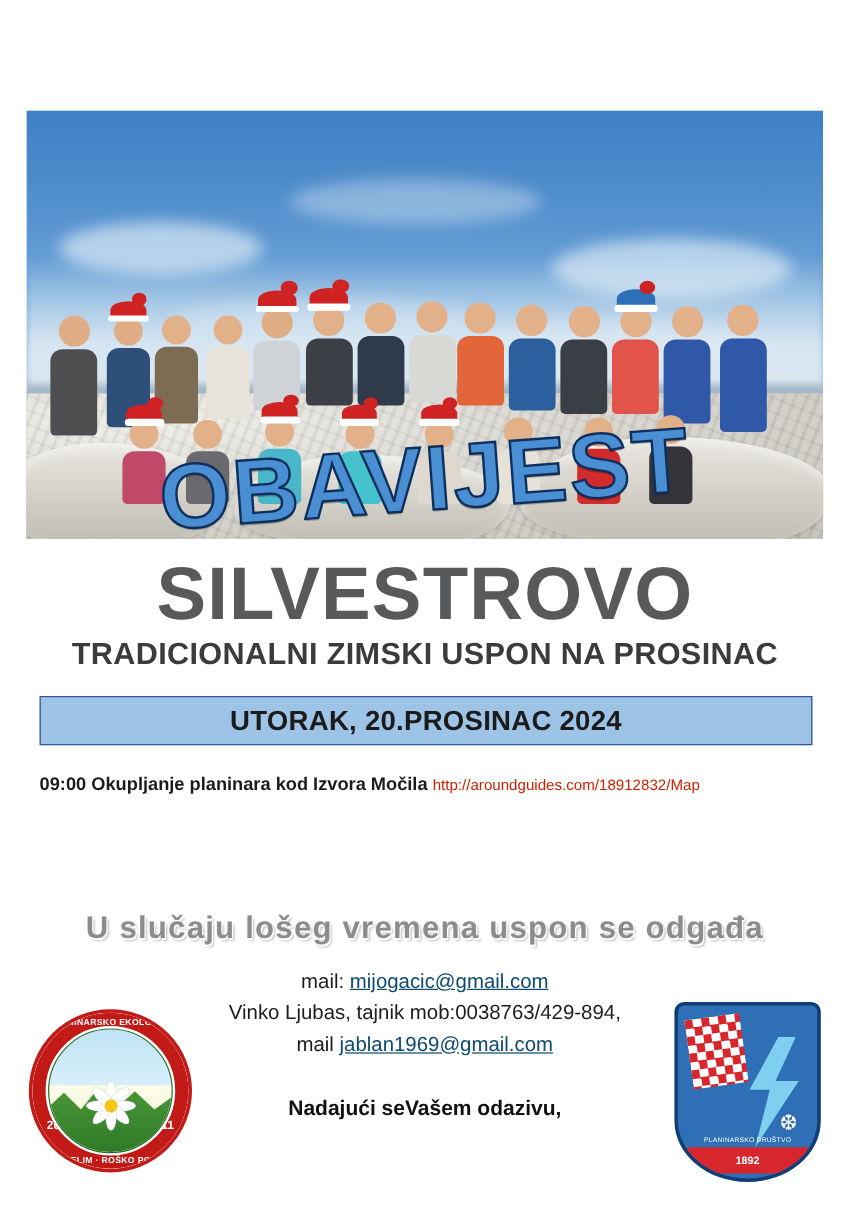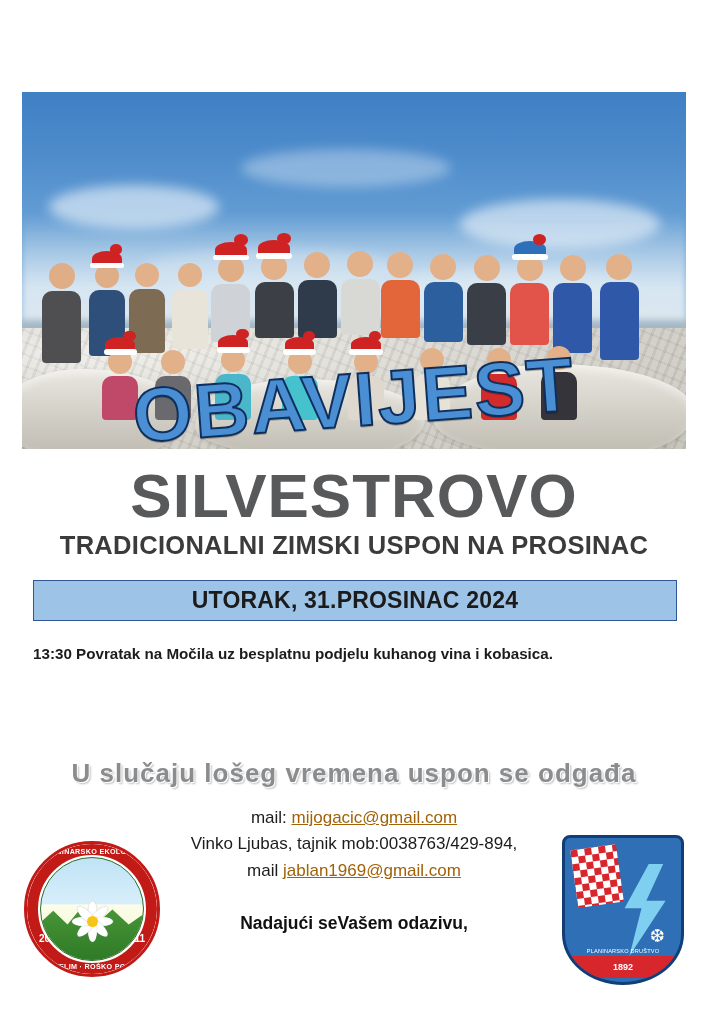--- a/index.html
+++ b/index.html
@@ -180,21 +180,21 @@
   
   .contacts {
     position: absolute;
     top: 805px; left: 0; right: 0;
     text-align: center;
     font-size: 17px;
     color: #1c1c1c;
     line-height: 1.55;
   }
   .contacts a {
-    color: #a16207;
+    color: #0c4a6e;
     text-decoration: underline;
   }
   .closing {
     position: absolute;
     top: 908px; left: 0; right: 0;
     text-align: center;
     font-size: 17.5px;
     font-weight: 700;
     color: #111;
     line-height: 1.75;
@@ -420,27 +420,28 @@
     <div class="body" style="height:48px; background:#34343a; margin-top:2px;"></div>
   </div>
 
   <div class="obavijest">OBAVIJEST</div>
 </div>
 
 <div class="title-main">SILVESTROVO</div>
 <div class="title-sub">TRADICIONALNI ZIMSKI USPON NA PROSINAC</div>
 
 <div class="date-bar">
-  <span>UTORAK, 31.PROSINAC 2024</span>
+  <span>UTORAK, 20.PROSINAC 2024</span>
 </div>
 
 <div class="schedule">
   <div class="sched-row">
-    <span>13:30</span>
-    <span>Povratak na Močila uz besplatnu podjelu kuhanog vina i kobasica.</span>
+    <span>09:00</span>
+    <span>Okupljanje planinara kod Izvora Močila</span>
+    <a class="link" href="#">http://aroundguides.com/18912832/Map</a>
   </div>
 </div>
 
 <div class="warning">U slučaju lošeg vremena uspon se odgađa</div>
 
 <div class="contacts">
   <div>
     <span>mail: </span><a href="#">mijogacic@gmail.com</a>
   </div>
   <div>Vinko Ljubas, tajnik mob:0038763/429-894,</div>

